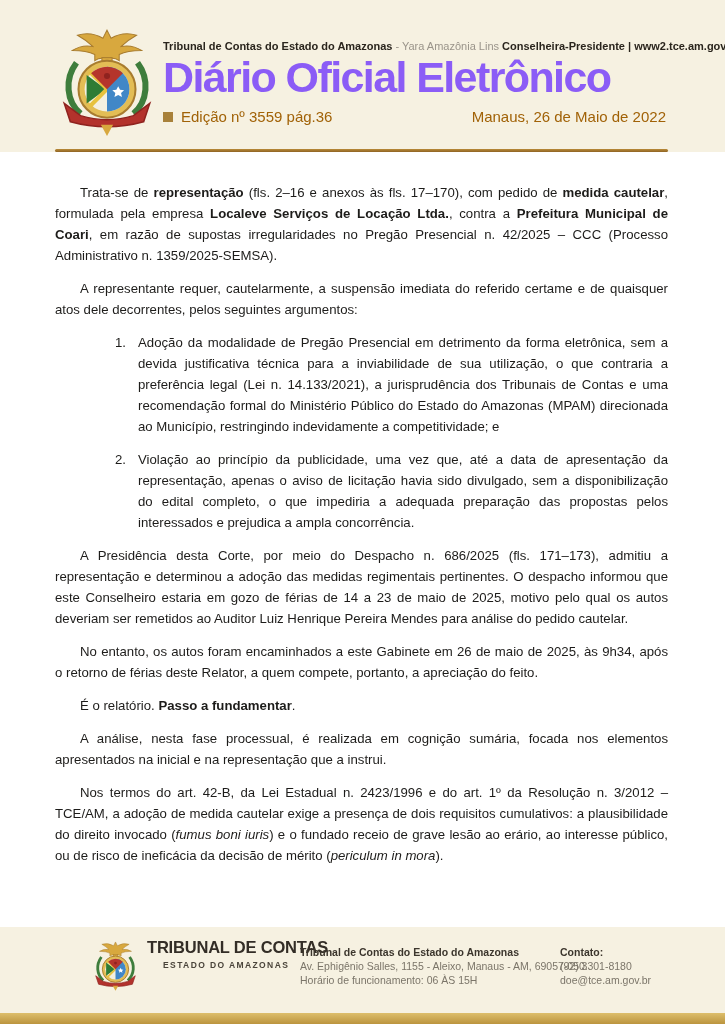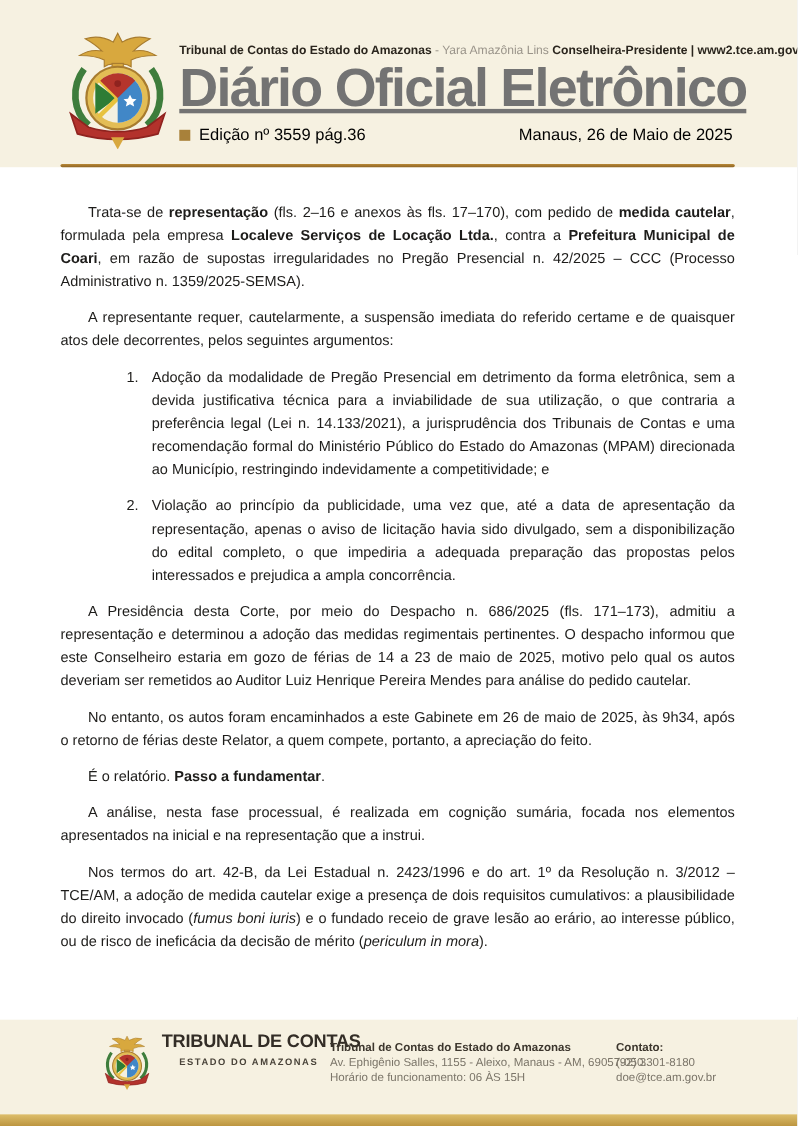--- a/index.html
+++ b/index.html
@@ -9,24 +9,24 @@
   }
   
   .masthead{position:absolute;top:0;left:0;right:0;height:152px;background:#f6f1e1;}
   .masthead-rule{position:absolute;top:149px;left:55px;width:613px;height:3px;
     background:linear-gradient(#b98a38,#8f6423);border-radius:2px;}
   .crest-header{position:absolute;left:56px;top:22px;width:102px;height:114px;}
   .mast-text{position:absolute;left:163px;top:0;width:503px;}
   .org-line{margin-top:40px;font-size:11px;line-height:1.2;color:#2a251d;white-space:nowrap;}
   .org-bold{font-weight:bold;color:#2a251d;}
   .org-light{color:#9a948a;}
-  .gazette-title{margin-top:3px;font-size:49px;font-weight:bold;letter-spacing:-1.6px;
-    line-height:1.02;color:#737373;white-space:nowrap;text-decoration:underline;}
+  .gazette-title{margin-top:3px;font-size:43px;font-weight:bold;letter-spacing:-1.6px;
+    line-height:1.02;color:#8b5cf6;white-space:nowrap;}
   .edition-row{display:flex;justify-content:space-between;align-items:center;margin-top:8px;
-    font-size:15px;color:#000000;}
+    font-size:15px;color:#a16207;}
   .edition-left{display:flex;align-items:center;gap:8px;}
   .edition-square{width:10px;height:10px;background:#a8813a;}
   
   .doc{position:absolute;top:155px;left:55px;width:613px;padding-top:27px;
     font-size:13.2px;line-height:21px;color:#1d1c1a;text-align:justify;}
   .doc-p{margin:0 0 12px;text-indent:25px;}
   .doc-li{display:flex;margin:0 0 12px;padding-left:60px;}
   .li-num{width:23px;flex:none;}
   .li-body{flex:1;text-align:justify;}
   
@@ -81,21 +81,21 @@
     <div class="mast-text">
       <div class="org-line">
         <span class="org-bold">Tribunal de Contas do Estado do Amazonas</span><span class="org-light"> - </span><span class="org-light">Yara Amazônia Lins </span><span class="org-bold">Conselheira-Presidente | www2.tce.am.gov.br</span>
       </div>
       <div class="gazette-title">Diário Oficial Eletrônico</div>
       <div class="edition-row">
         <div class="edition-left">
           <span class="edition-square"></span>
           <span>Edição nº 3559 pág.36</span>
         </div>
-        <div>Manaus, 26 de Maio de 2025</div>
+        <div>Manaus, 26 de Maio de 2022</div>
       </div>
     </div>
     <div class="masthead-rule"></div>
   </div>
 
   <div class="doc">
       <div class="doc-p"><span>Trata-se de </span><span style="font-weight: bold;">representação</span><span> (fls. 2–16 e anexos às fls. 17–170), com pedido de </span><span style="font-weight: bold;">medida cautelar</span><span>, formulada pela empresa </span><span style="font-weight: bold;">Localeve Serviços de Locação Ltda.</span><span>, contra a </span><span style="font-weight: bold;">Prefeitura Municipal de Coari</span><span>, em razão de supostas irregularidades no Pregão Presencial n. 42/2025 – CCC (Processo Administrativo n. 1359/2025-SEMSA).</span></div>
       <div class="doc-p"><span>A representante requer, cautelarmente, a suspensão imediata do referido certame e de quaisquer atos dele decorrentes, pelos seguintes argumentos:</span></div>
       <div class="doc-li">
         <span class="li-num">1.</span>

